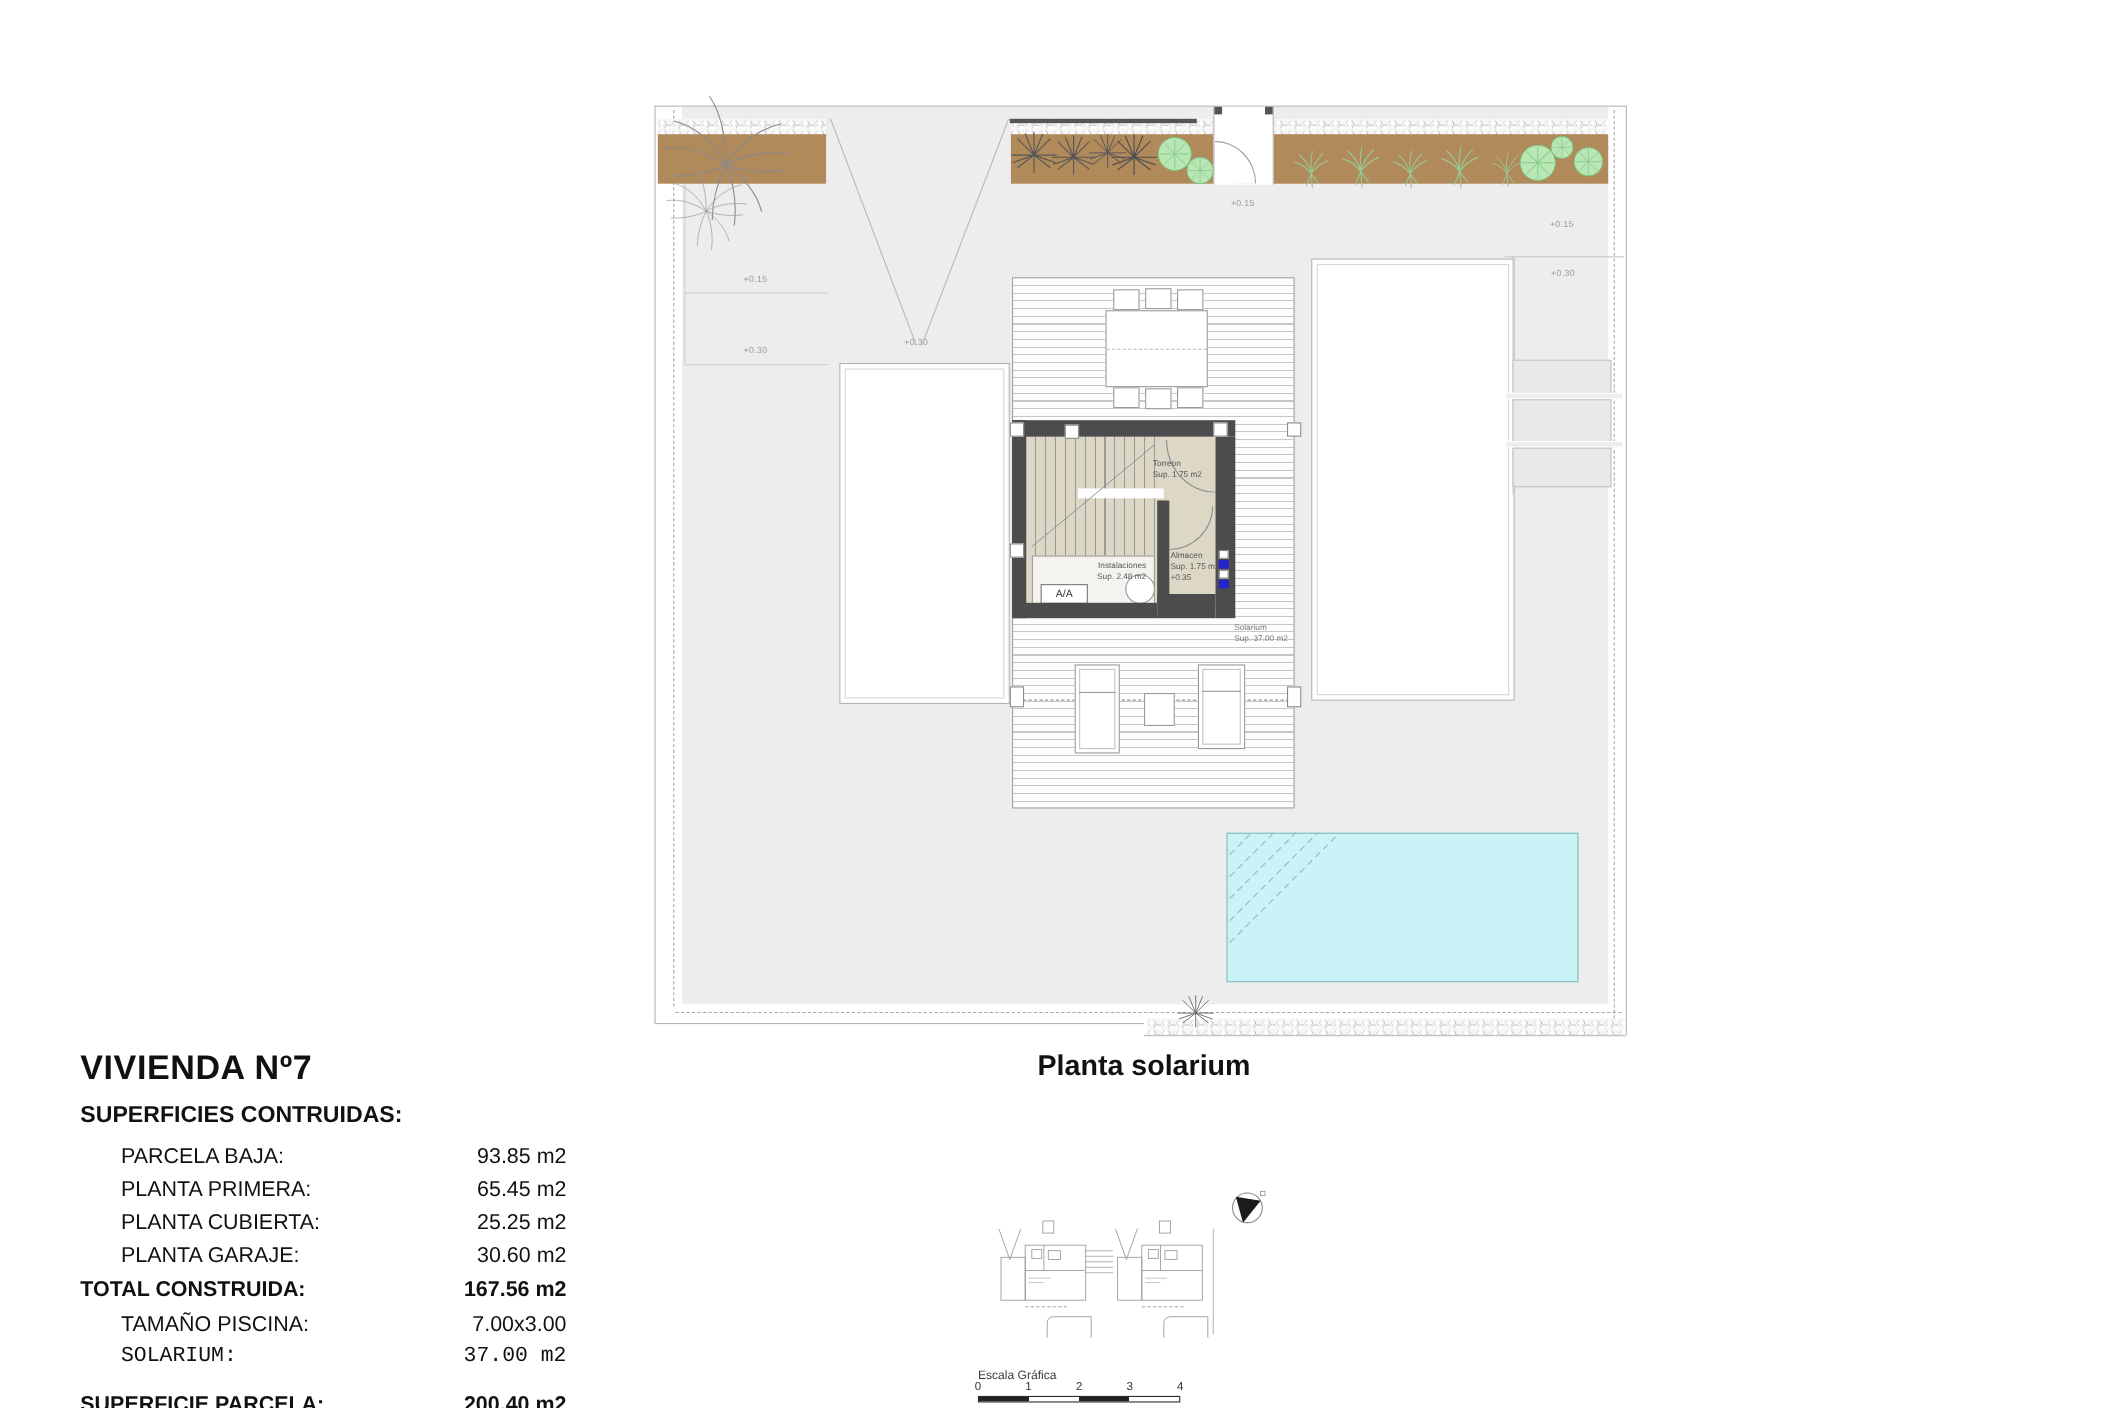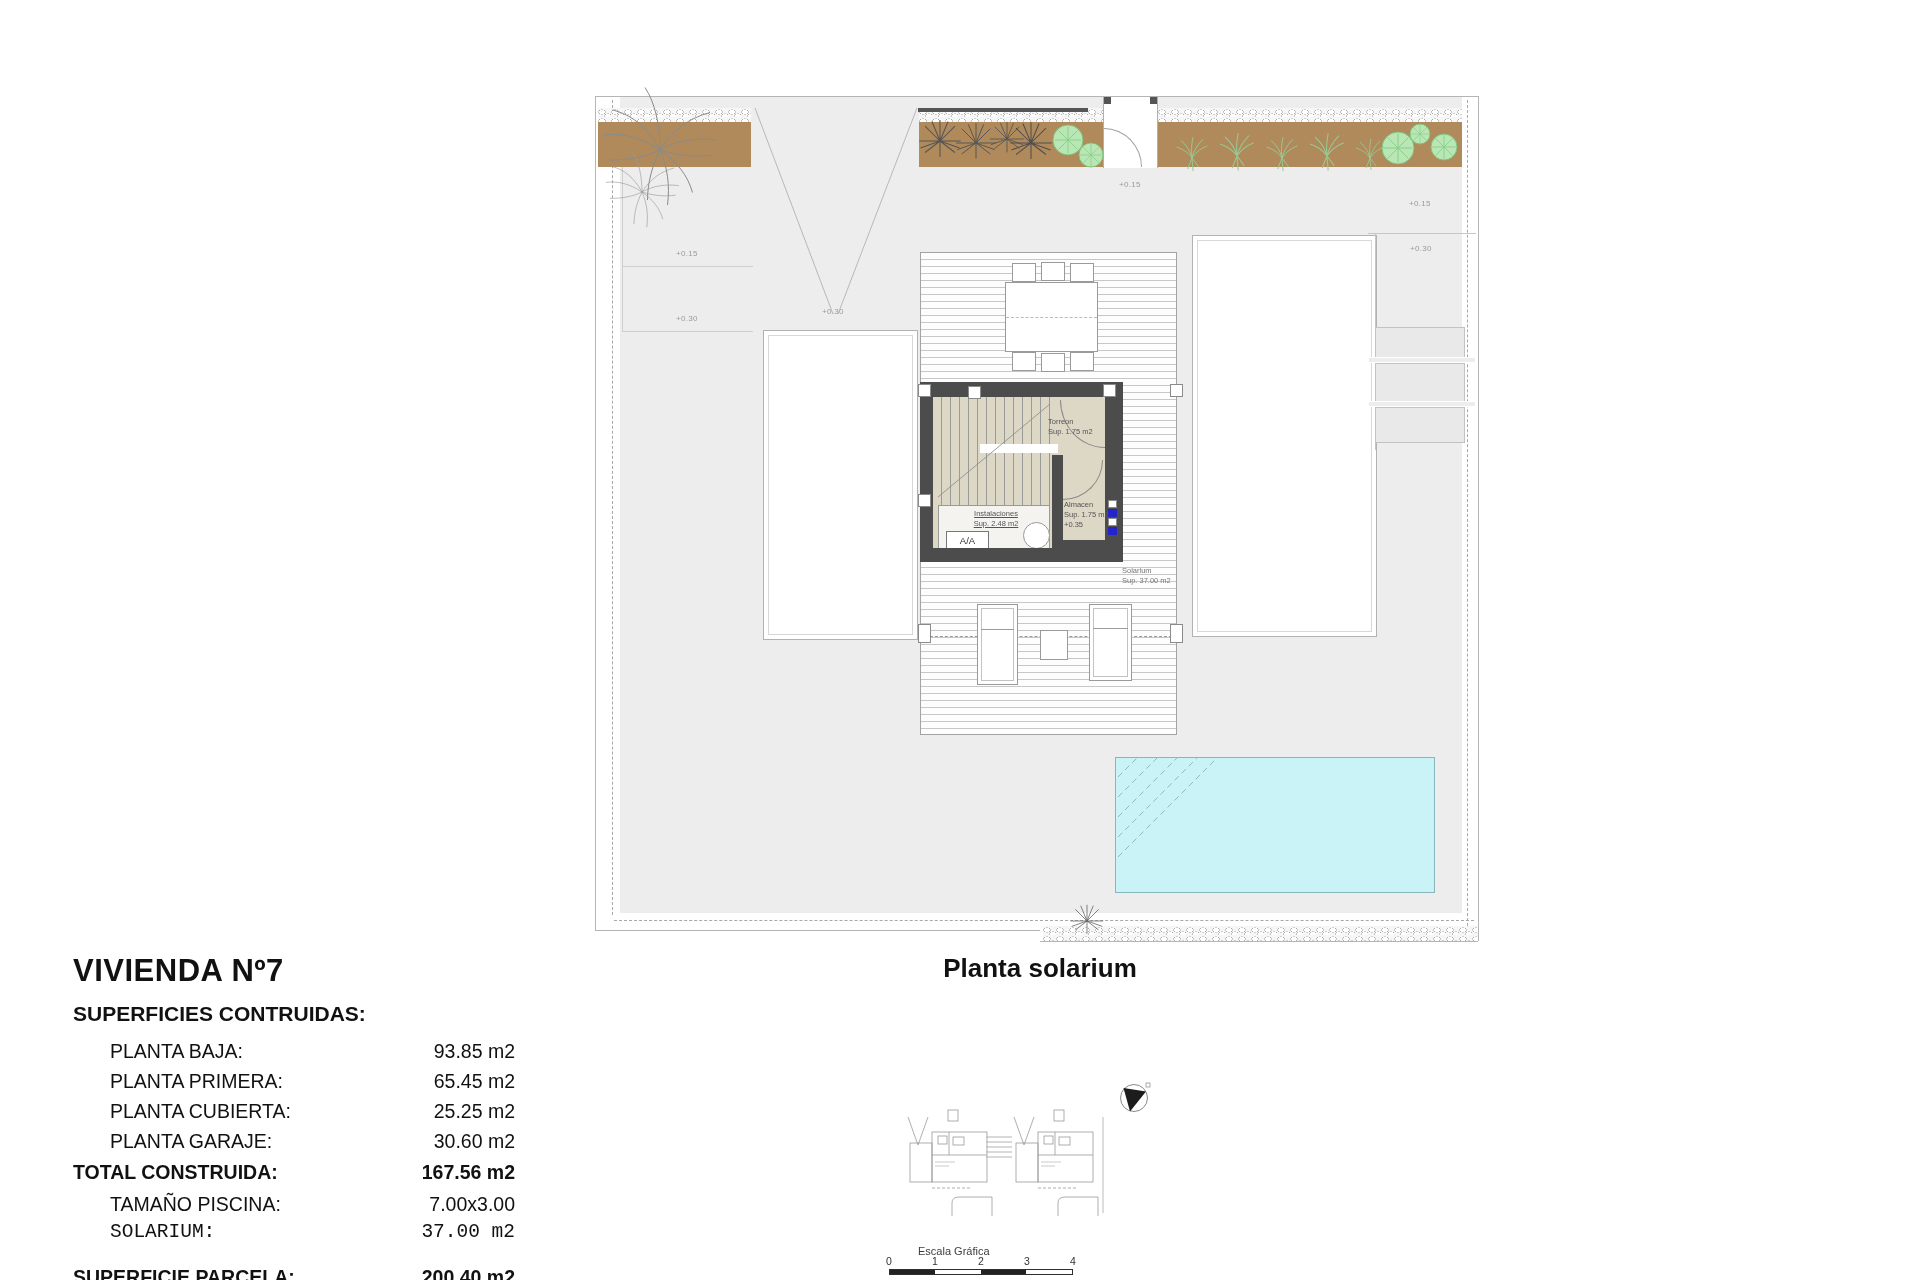--- a/index.html
+++ b/index.html
@@ -42,21 +42,21 @@
   .step { position:absolute; left:1375px; width:90px; background:#e9e9e9; border:1px solid #c2c2c2; }
   .gapw { position:absolute; left:1369px; width:106px; background:#ededed; border-top:1px solid #fff; border-bottom:1px solid #fff; }
   .lounger { position:absolute; background:#fff; border:1px solid #9a9a9a; }
   .lounger .in { position:absolute; inset:3px; border:1px solid #c2c2c2; }
   .lounger .bk { position:absolute; left:3px; right:3px; top:30%; height:0; border-top:1px solid #9a9a9a; }
 
   
   #plan-caption { position:absolute; left:880px; top:953px; width:320px; text-align:center;
     font-size:26px; font-weight:bold; color:#111; }
   .plot { position:absolute; top:1115px; width:106px; height:102px; border:1px solid #a9a9a9; }
-  #scale-title { position:absolute; left:918px; top:1245px; font-size:11px; color:#3c3c3c; }
+  #scale-title { position:absolute; left:889px; top:1245px; font-size:11px; color:#3c3c3c; }
   .tickn { position:absolute; top:1255px; width:14px; text-align:center; font-size:10.5px; color:#333; }
   #scale-bar { position:absolute; left:889px; top:1269px; width:184px; height:6px; border:1px solid #2e2e2e;
     background:linear-gradient(90deg,#222 0 25%,#fff 25% 50%,#222 50% 75%,#fff 75% 100%); }
 
   svg.overlay { position:absolute; left:0; top:0; pointer-events:none; }
 </style>
 </head>
 <body>
 
 <div id="page">
@@ -157,21 +157,21 @@
 
   <div class="roomlbl" style="left:1048px; top:417px;">
     <div>Torreon</div>
     <div>Sup. 1.75 m2</div>
   </div>
   <div class="roomlbl" style="left:1064px; top:500px;">
     <div>Almacen</div>
     <div>Sup. 1.75 m2</div>
     <div>+0.35</div>
   </div>
-  <div class="roomlbl" style="left:950px; top:509px; width:92px; text-align:center;text-decoration:underline;">
+  <div class="roomlbl" style="left:950px; top:509px; width:92px; text-align:right;">
     <div>Instalaciones</div>
     <div>Sup. 2.48 m2</div>
   </div>
   <div class="roomlbl" style="left:1122px; top:566px; color:#777;">
     <div>Solarium</div>
     <div>Sup. 37.00 m2</div>
   </div>
 
   <div class="abs" style="left:920px; top:636px; width:257px; border-top:1px dashed #999;"></div>
   <div class="lounger" style="left:977px; top:604px; width:41px; height:81px;">
@@ -284,21 +284,21 @@
   <div class="tickn" style="left:974px;">2</div>
   <div class="tickn" style="left:1020px;">3</div>
   <div class="tickn" style="left:1066px;">4</div>
   <div id="scale-bar"></div>
 
   <div id="info-panel">
     <div class="pi-title">VIVIENDA Nº7</div>
     <div class="pi-sub">SUPERFICIES CONTRUIDAS:</div>
 
     <div class="prow ind" style="top:87px;">
-      <span>PLANTA BAJA:</span>
+      <span>PARCELA BAJA:</span>
       <span class="val">93.85 m2</span>
     </div>
     <div class="prow ind" style="top:117px;">
       <span>PLANTA PRIMERA:</span>
       <span class="val">65.45 m2</span>
     </div>
     <div class="prow ind" style="top:147px;">
       <span>PLANTA CUBIERTA:</span>
       <span class="val">25.25 m2</span>
     </div>

